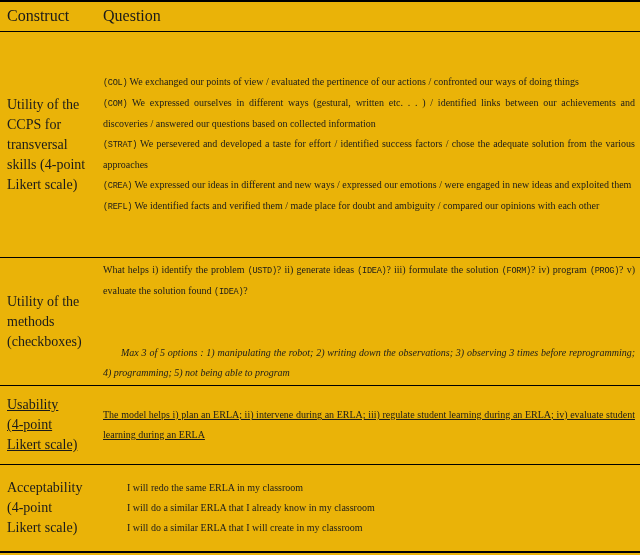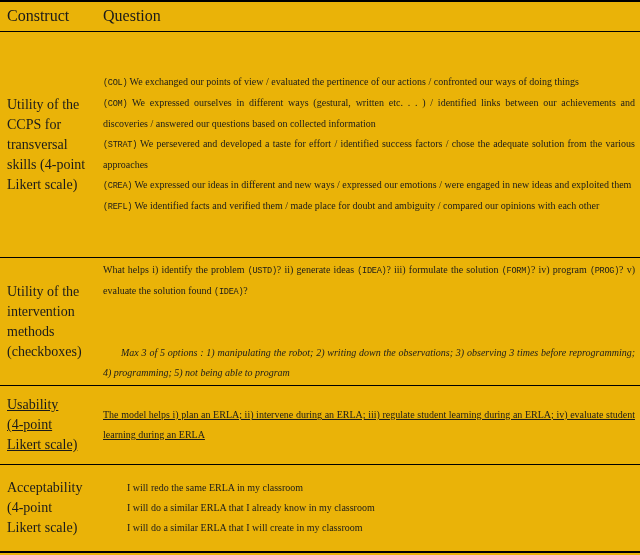--- a/index.html
+++ b/index.html
@@ -87,21 +87,20 @@
         <p><span class="mono">(COM)</span><span> We expressed ourselves in different ways (gestural, written etc. . . ) / identified links between our achievements and discoveries / answered our questions based on collected information</span></p>
         <p><span class="mono">(STRAT)</span><span> We persevered and developed a taste for effort / identified success factors / chose the adequate solution from the various approaches</span></p>
         <p><span class="mono">(CREA)</span><span> We expressed our ideas in different and new ways / expressed our emotions / were engaged in new ideas and exploited them</span></p>
         <p><span class="mono">(REFL)</span><span> We identified facts and verified them / made place for doubt and ambiguity / compared our opinions with each other</span></p>
       </div>
     </div>
 
     <div class="row r2">
       <div class="cell-construct">
         <div>Utility of the</div>
-        <div>intervention</div>
         <div>methods</div>
         <div>(checkboxes)</div>
       </div>
       <div class="cell-question">
         <p><span>What helps i) identify the problem </span><span class="mono">(USTD)</span><span>? ii) generate ideas </span><span class="mono">(IDEA)</span><span>? iii) formulate the solution </span><span class="mono">(FORM)</span><span>? iv) program </span><span class="mono">(PROG)</span><span>? v) evaluate the solution found </span><span class="mono">(IDEA)</span><span>?</span></p>
         <p class="note">Max 3 of 5 options : 1) manipulating the robot; 2) writing down the observations; 3) observing 3 times before reprogramming; 4) programming; 5) not being able to program</p>
       </div>
     </div>
 
     <div class="row r3">

